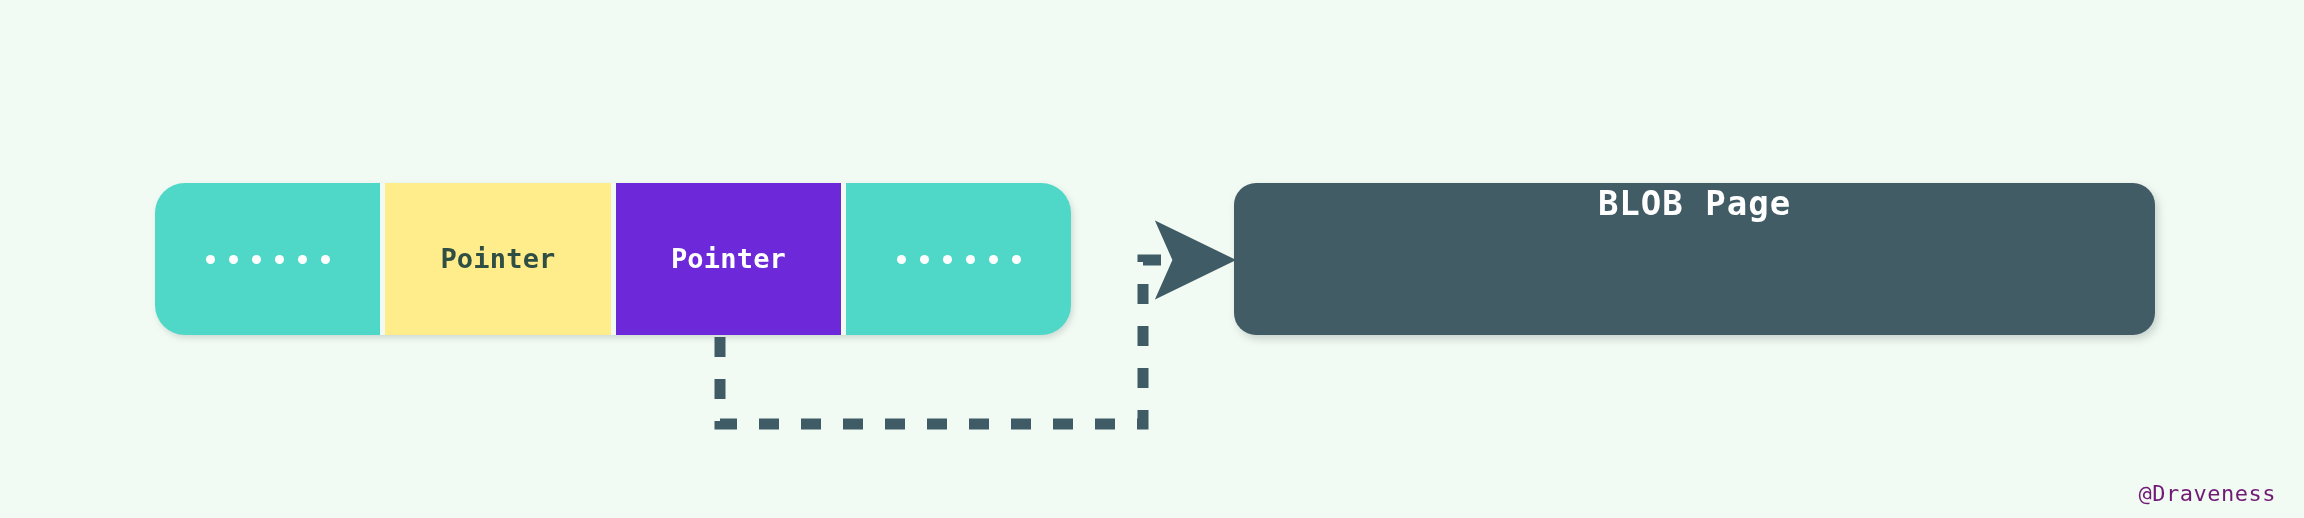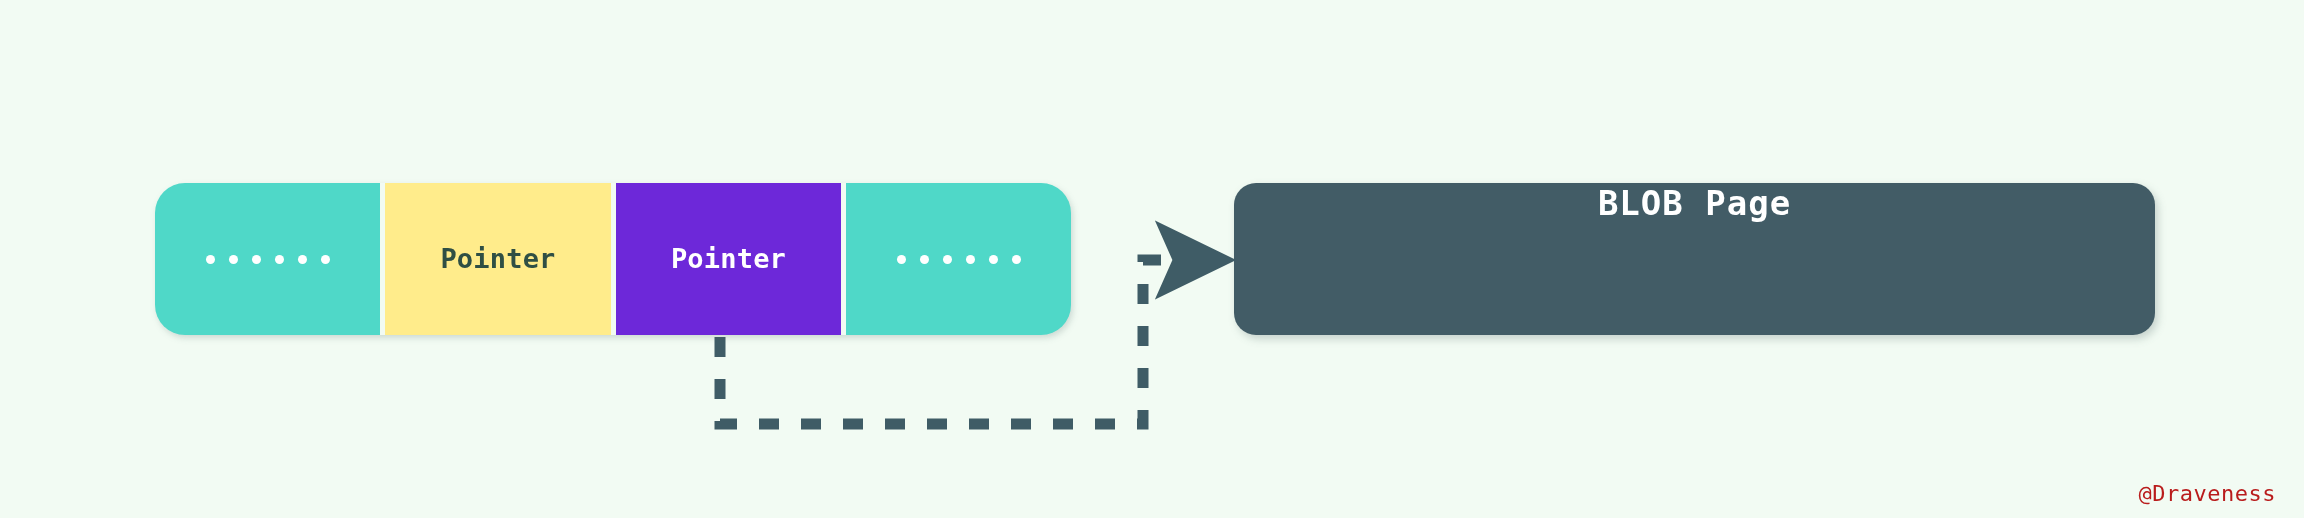--- a/index.html
+++ b/index.html
@@ -119,21 +119,21 @@
     height: 518px;
     pointer-events: none;
   }
 
   
   .watermark {
     position: absolute;
     right: 28px;
     bottom: 12px;
     font-size: 22px;
-    color: #b91c1c;
+    color: #701a75;
     letter-spacing: 0.5px;
   }
 </style>
 </head>
 <body>
 
 <div id="canvas">
 
   <div class="record-row">
 

